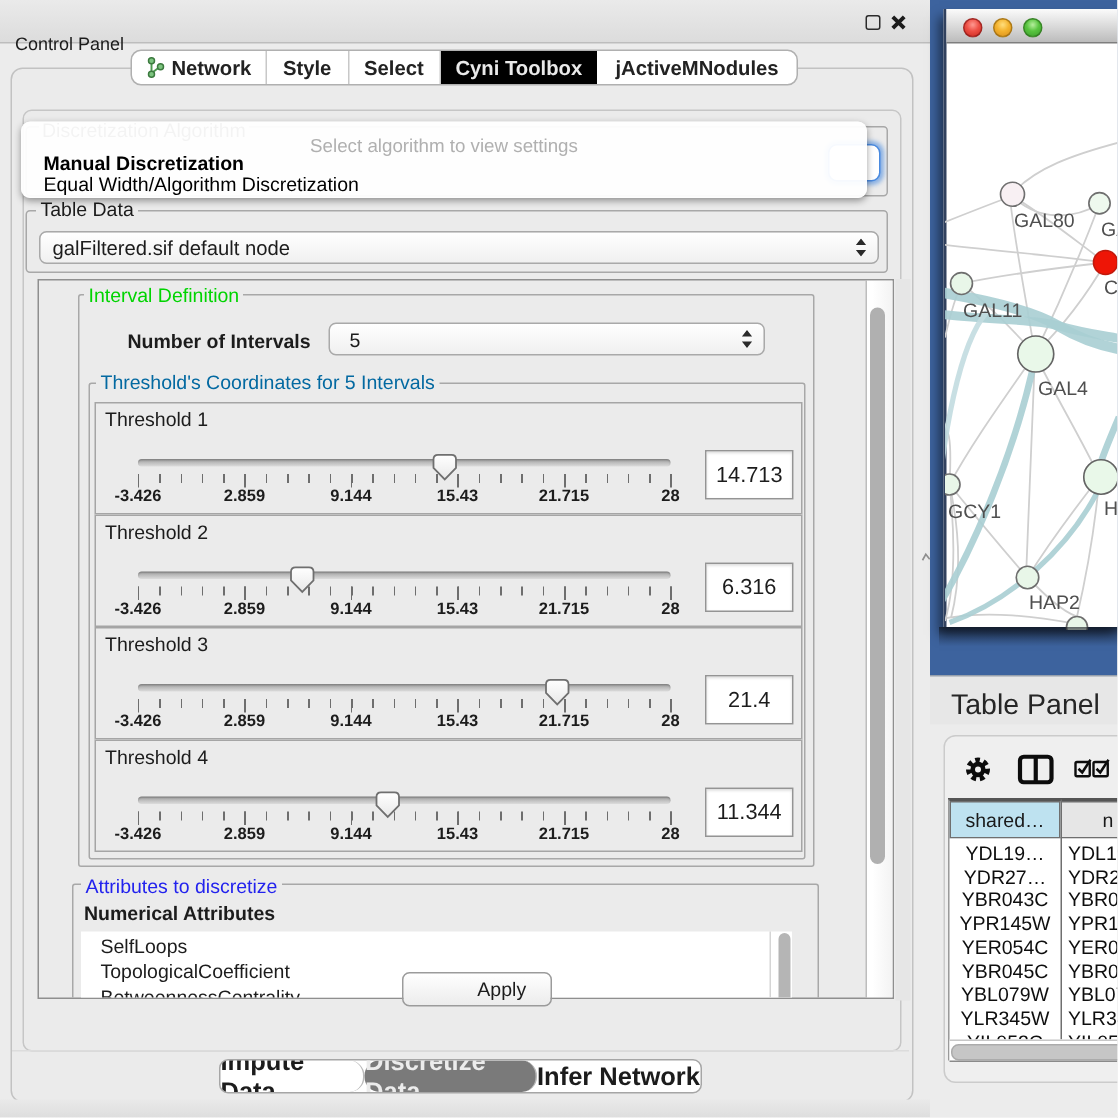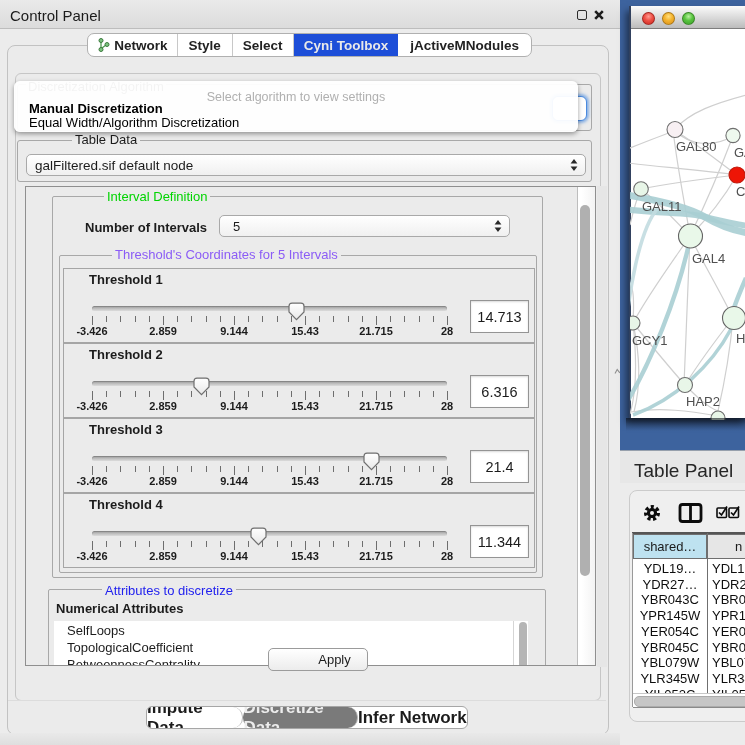--- a/index.html
+++ b/index.html
@@ -3,55 +3,55 @@
 <style>
   html,body{margin:0;padding:0;}
   #app{position:relative;width:745px;height:745px;overflow:hidden;
        font-family:"Liberation Sans",sans-serif;font-size:13px;color:#1c1c1c;
        background:#ececec;}
   .abs{position:absolute;}
   
   #titlebar{left:0;top:0;width:620px;height:28px;
     background:linear-gradient(180deg,#eaeaea,#dcdcdc);
     border-bottom:1px solid #bdbdbd;}
-  #titlebar .t{position:absolute;left:10px;top:7px;font-size:15px;color:#1b1b1b;}
+  #titlebar .t{position:absolute;left:10px;top:22px;font-size:12px;color:#1b1b1b;}
   #sqicon{left:577px;top:10px;width:8px;height:8px;border:1.6px solid #2c2c2c;border-radius:2px;}
   #panel{left:7px;top:45px;width:600px;height:688px;background:#ebebeb;
     border:1px solid #c2c2c2;border-radius:8px;}
   #botstrip{left:0;top:733px;width:620px;height:12px;background:linear-gradient(180deg,#e9e9e9,#dedede);}
   
   #tabbar{left:87px;top:33px;width:443px;height:22px;background:#fff;
     border:1px solid #b0b0b0;border-radius:7px;display:flex;overflow:hidden;z-index:5;}
   #tabbar .tab{height:100%;display:flex;align-items:center;justify-content:center;
     border-right:1px solid #c8c8c8;font-size:13.5px;font-weight:bold;color:#222;}
-  #tabbar .tab.sel{background:#1d4ed8;color:#e9e9e9;border-right:none;}
+  #tabbar .tab.sel{background:#000000;color:#e9e9e9;border-right:none;}
   
   .group{border:1px solid #a8a8a8;border-radius:3px;}
-  .glabel{position:absolute;background:#ebebeb;padding:0 3px;line-height:14px;font-size:13px;margin-left:48px;}
+  .glabel{position:absolute;background:#ebebeb;padding:0 3px;line-height:14px;font-size:13px;}
   
   .combo{position:absolute;background:linear-gradient(180deg,#ffffff,#f0f0f0);
     border:1px solid #a9a9a9;border-radius:5px;display:flex;align-items:center;}
   .combo .ctext{padding-left:13px;font-size:13px;color:#1c1c1c;}
   .stepper{position:absolute;right:7px;top:50%;transform:translateY(-50%);width:8px;height:12px;}
   
   #overlay{left:14px;top:81px;width:564px;height:51px;background:rgba(255,255,255,0.95);
     border-radius:6px;box-shadow:0 2px 5px rgba(0,0,0,0.38);z-index:6;}
   #overlay .sel{position:absolute;left:0;top:9px;width:100%;text-align:center;
     color:#b0b0b0;font-size:12.5px;font-weight:normal;}
   #overlay .it1{position:absolute;left:15px;top:20px;font-weight:bold;color:#000;}
   #overlay .it2{position:absolute;left:15px;top:34px;color:#000;}
   
   #vp{left:25px;top:186px;width:569px;height:478px;border:1px solid #8f8f8f;
       background:#ebebeb;overflow:hidden;}
   #vtrack{left:551px;top:0;width:18px;height:478px;
      background:linear-gradient(90deg,#ffffff 20%,#f2f2f2);border-left:1px solid #bdbdbd;}
   #vthumb{left:554px;top:18px;width:10px;height:371px;background:#b0b0b0;border-radius:5px;}
   
   .tbox{position:absolute;left:37px;width:470px;height:73px;border:1px solid #a5a5a5;background:#ebebeb;}
-  .tbox .tl{position:absolute;left:6px;top:3px;font-weight:bold;font-size:13px;margin-left:19px;}
+  .tbox .tl{position:absolute;left:6px;top:3px;font-weight:normal;font-size:13px;}
   .track{position:absolute;left:28px;top:37px;width:355px;height:5px;border-radius:3px;
      background:linear-gradient(180deg,#9f9f9f,#dcdcdc);box-shadow:inset 0 1px 1px rgba(0,0,0,.2);}
   .ticks1{position:absolute;left:28px;top:47px;width:357px;height:6px;
      background:repeating-linear-gradient(90deg,#6e6e6e 0 1px,transparent 1px 14.2px);}
   .ticks2{position:absolute;left:28px;top:47px;width:357px;height:9px;
      background:repeating-linear-gradient(90deg,#6e6e6e 0 1px,transparent 1px 71px);}
   .tlab{position:absolute;top:56px;font-size:11px;font-weight:bold;transform:translateX(-50%);color:#1c1c1c;}
   .vbox{position:absolute;left:406px;top:31px;width:57px;height:31px;background:#fff;
      border:1px solid #949494;box-shadow:inset 0 1px 2px rgba(0,0,0,.15);
      display:flex;align-items:center;justify-content:center;font-size:14.5px;}
@@ -150,21 +150,21 @@
     <div class="abs glabel" style="left:30px;top:3px;color:#00d400">Interval Definition</div>
     <div class="abs" style="left:59px;top:33px;font-weight:bold">Number of Intervals</div>
     <div class="combo" style="left:193px;top:28px;width:289px;height:20px">
       <span class="ctext">5</span>
       <svg class="stepper" viewBox="0 0 8 12">
           <path d="M4,0 L7.4,4.4 L0.6,4.4 Z M4,12 L7.4,7.6 L0.6,7.6 Z" fill="#2a2a2a"></path>
         </svg>
     </div>
 
     <div class="abs group" style="left:33px;top:68px;width:476px;height:316px;border-radius:2px"></div>
-    <div class="abs glabel" style="left:38px;top:61px;color:#8b5cf6">Threshold's Coordinates for 5 Intervals</div>
+    <div class="abs glabel" style="left:38px;top:61px;color:#0369a1">Threshold's Coordinates for 5 Intervals</div>
 
     <div class="tbox" style="top:81px">
 <div class="tl">Threshold 1</div>
 <div class="track"></div>
 <div class="ticks1"></div>
         <div class="ticks2"></div>
 <div class="tlab" style="left:28px">-3.426</div>
 <div class="tlab" style="left:99px">2.859</div>
 <div class="tlab" style="left:170px">9.144</div>
 <div class="tlab" style="left:241px">15.43</div>

